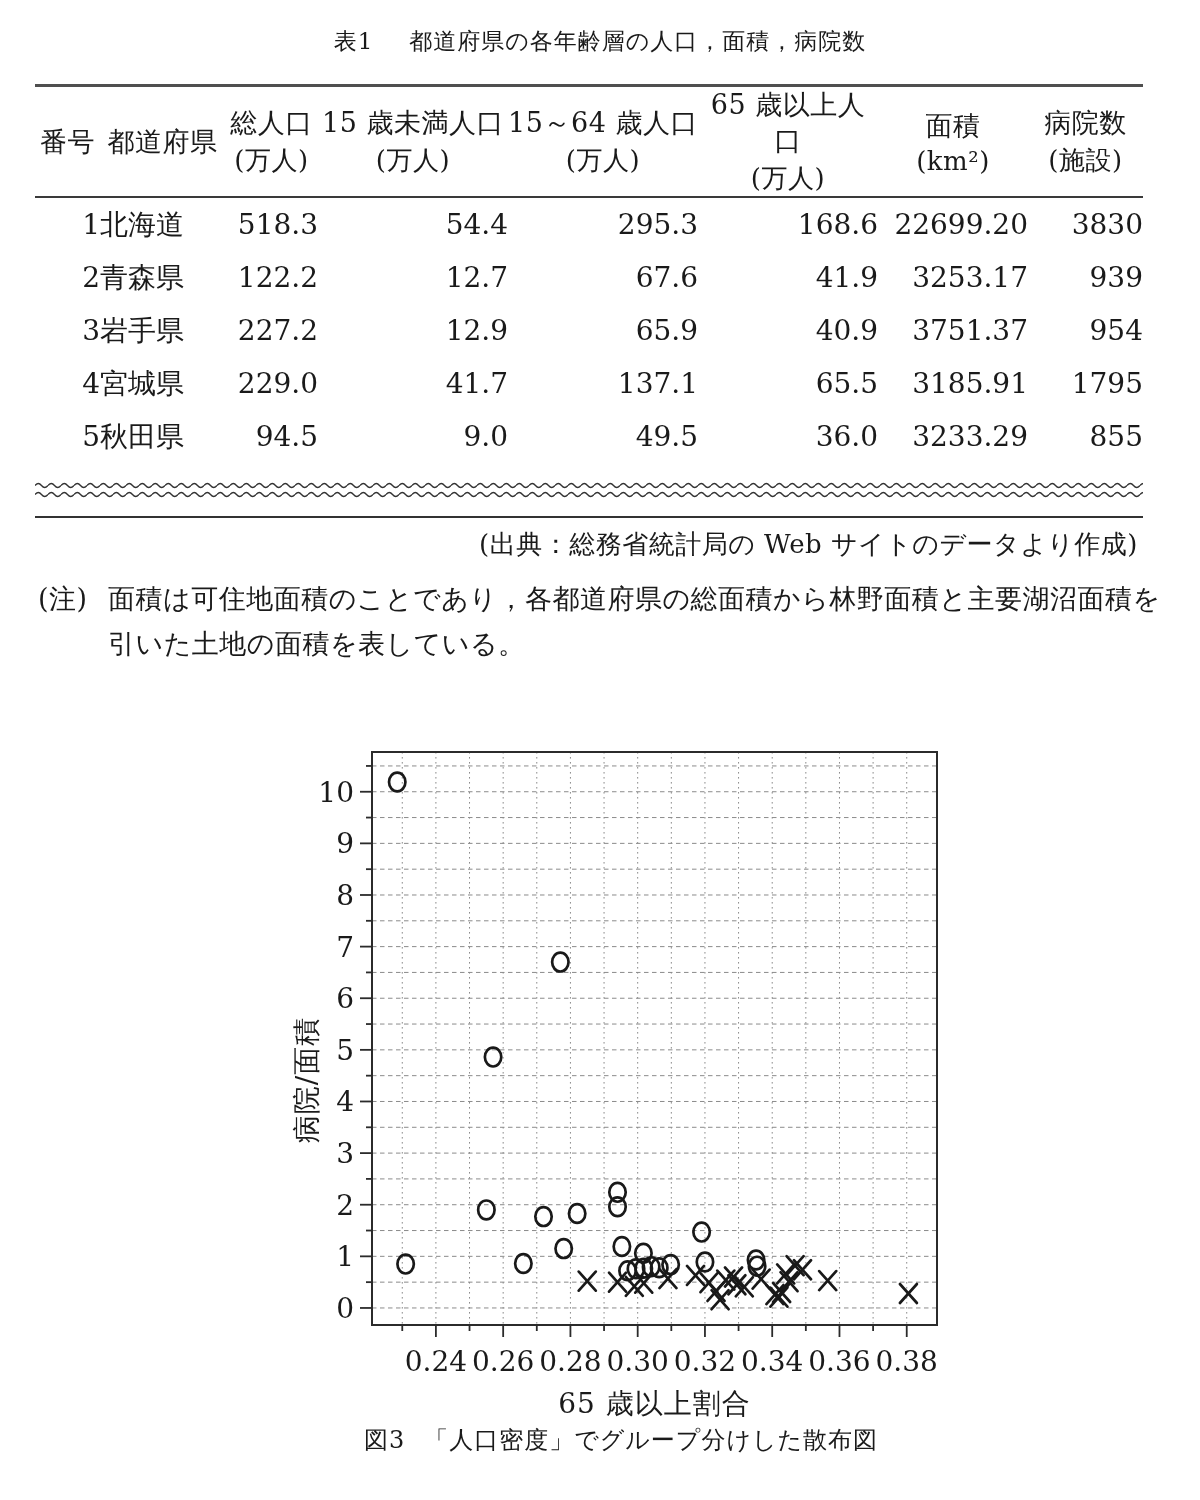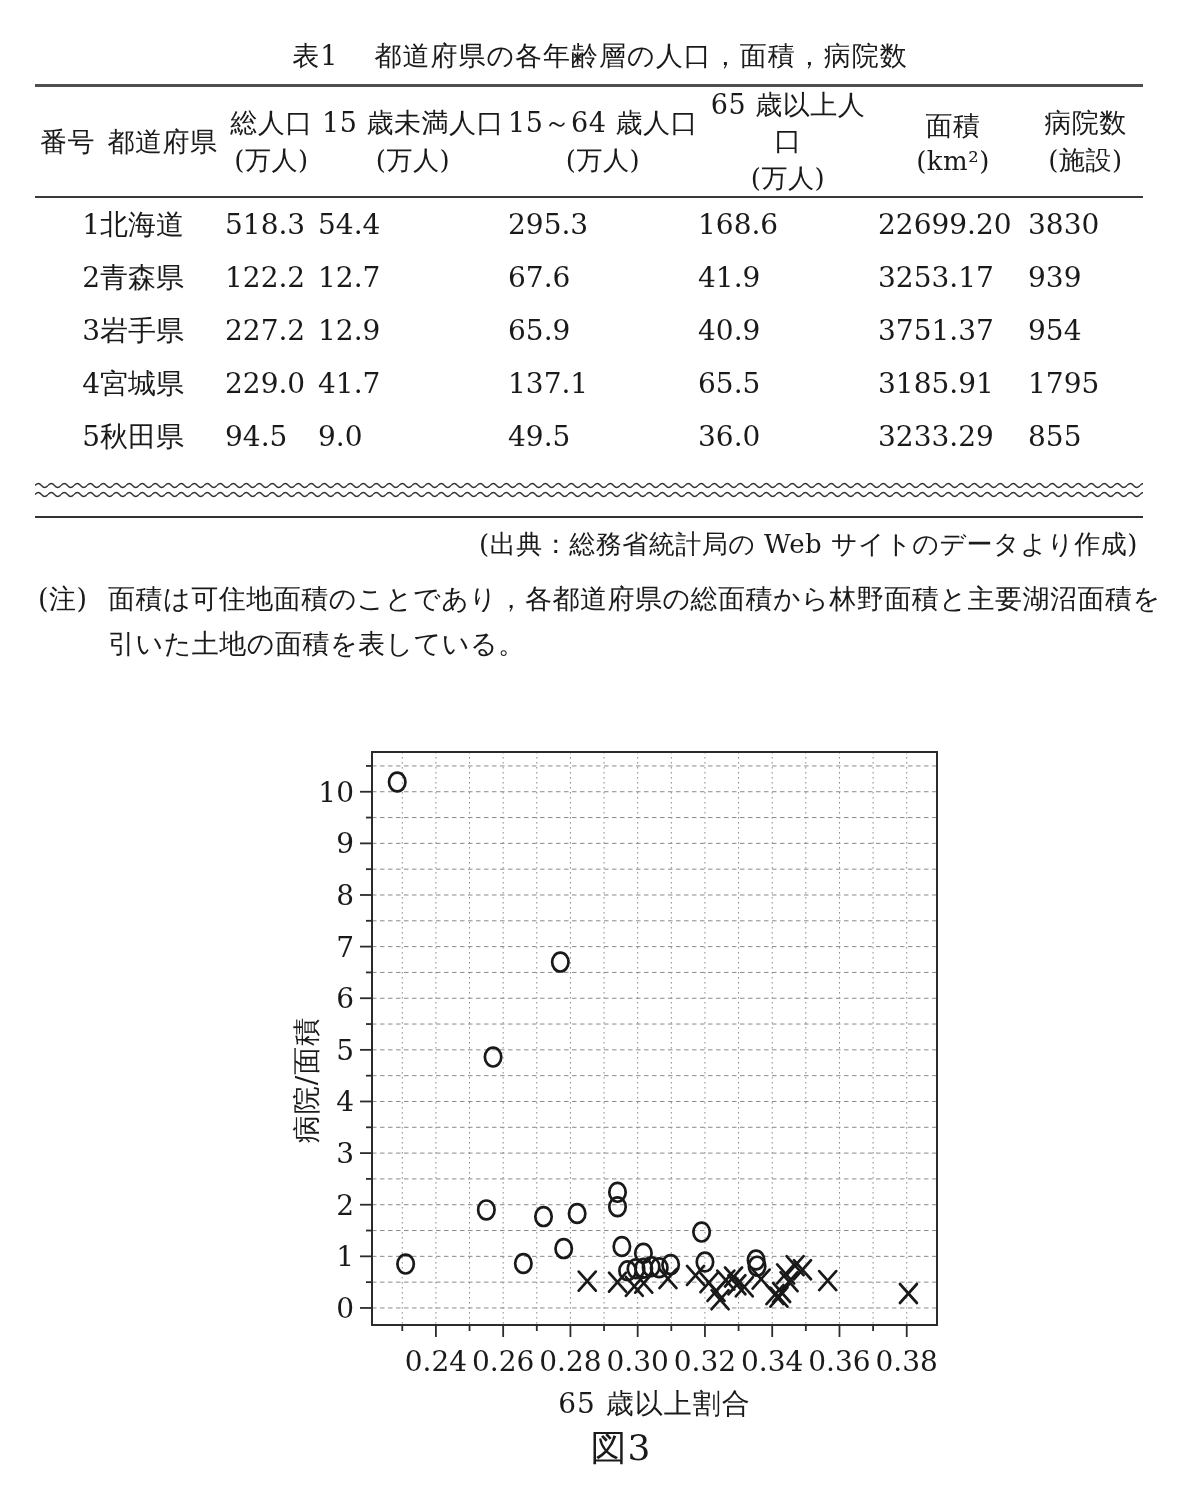--- a/index.html
+++ b/index.html
@@ -5,40 +5,40 @@
   html,body{margin:0;padding:0;}
   body{
     width:1200px;height:1500px;position:relative;background:#ffffff;
     color:#1a1a1a;
     font-family:"DejaVu Serif","Liberation Serif",serif;
     overflow:hidden;
   }
   .table-title{
     position:absolute;top:26px;left:0;width:100%;
     display:flex;justify-content:center;gap:36px;
-    font-size:27px;letter-spacing:1px;margin-top:12px;
+    font-size:23px;letter-spacing:1px;
   }
   table.data-table{
     position:absolute;left:35px;top:84px;width:1108px;
     border-collapse:collapse;table-layout:fixed;
     border-top:3px solid #4f4f4f;
     border-bottom:2px solid #333;
   }
   table.data-table thead th{
     font-weight:normal;font-size:27px;height:94px;
     vertical-align:middle;padding:0;text-align:center;
     border-bottom:2px solid #3a3a3a;letter-spacing:0.5px;
   }
   table.data-table th .h2{font-size:26px;margin-top:2px;}
   table.data-table tbody td{
     font-size:28px;height:53px;padding:0;white-space:nowrap;
   }
   td.c-num{text-align:right;padding-right:10px;}
   td.c-name{}
-  td.c-val{padding-right:8px;}
+  td.c-val{text-align:right;padding-right:8px;}
   tr.wavy-row td{height:18px;padding:0;line-height:0;}
   .source-note{
     position:absolute;top:527px;right:62px;
     font-size:26px;letter-spacing:0.5px;margin-left:32px;
   }
   .footnote{
     position:absolute;top:576px;left:38px;
     display:flex;font-size:27px;line-height:45px;letter-spacing:0.5px;
   }
   .footnote .fn-label{width:70px;flex:none;}
@@ -51,21 +51,21 @@
   #chart-svg text{font-family:"DejaVu Serif","Liberation Serif",serif;fill:#1a1a1a;}
   #chart-svg .tick-label{font-size:28px;}
   #chart-svg .tl-x{text-anchor:middle;}
   #chart-svg .tl-y{text-anchor:end;}
   #chart-svg .axis-label{font-size:28px;text-anchor:middle;letter-spacing:1px;}
   #chart-svg .pt-o{fill:none;stroke:#191919;stroke-width:2.7;}
   #chart-svg .pt-x{stroke:#191919;stroke-width:2.7;stroke-linecap:round;}
   .figure-caption{
     position:absolute;top:1424px;left:0;width:100%;
     display:flex;justify-content:center;gap:19px;
-    font-size:36px;letter-spacing:1px;padding-left:42px;box-sizing:border-box;
+    font-size:24px;letter-spacing:1px;padding-left:42px;box-sizing:border-box;
   }
 </style>
 </head>
 <body>
 
 <div class="table-title">
   <span>表1</span>
   <span>都道府県の各年齢層の人口，面積，病院数</span>
 </div>
 
@@ -351,13 +351,14 @@
     <line x1="793.9761904761904" y1="530.2648648648649" x2="810.9761904761904" y2="549.2648648648649" class="pt-x"></line>
     <line x1="793.9761904761904" y1="549.2648648648649" x2="810.9761904761904" y2="530.2648648648649" class="pt-x"></line>
     <line x1="819.1994047619047" y1="541.1054054054053" x2="836.1994047619047" y2="560.1054054054053" class="pt-x"></line>
     <line x1="819.1994047619047" y1="560.1054054054053" x2="836.1994047619047" y2="541.1054054054053" class="pt-x"></line>
     <line x1="899.9136904761905" y1="554.0108108108108" x2="916.9136904761905" y2="573.0108108108108" class="pt-x"></line>
     <line x1="899.9136904761905" y1="573.0108108108108" x2="916.9136904761905" y2="554.0108108108108" class="pt-x"></line>
   </svg>
 
 <div class="figure-caption">
   <span>図3</span>
+  <span>「人口密度」でグループ分けした散布図</span>
 </div>
 
 </body></html>

